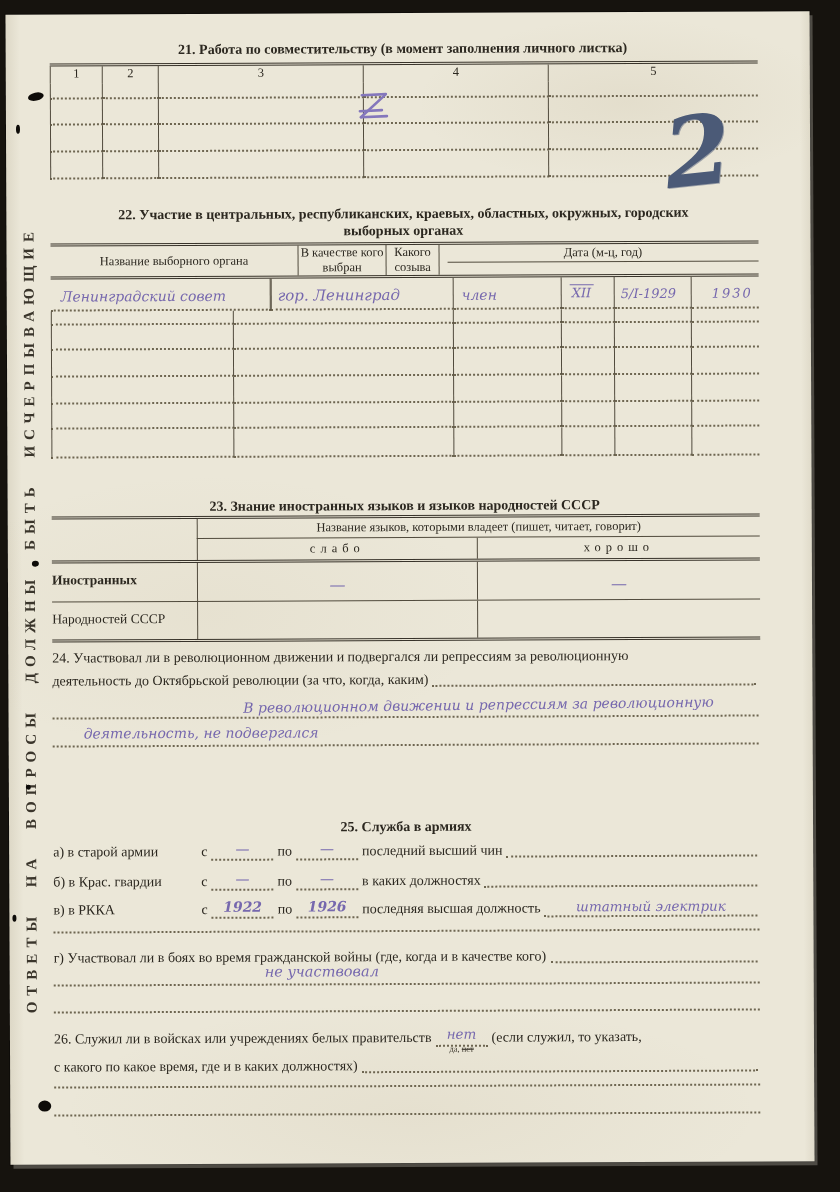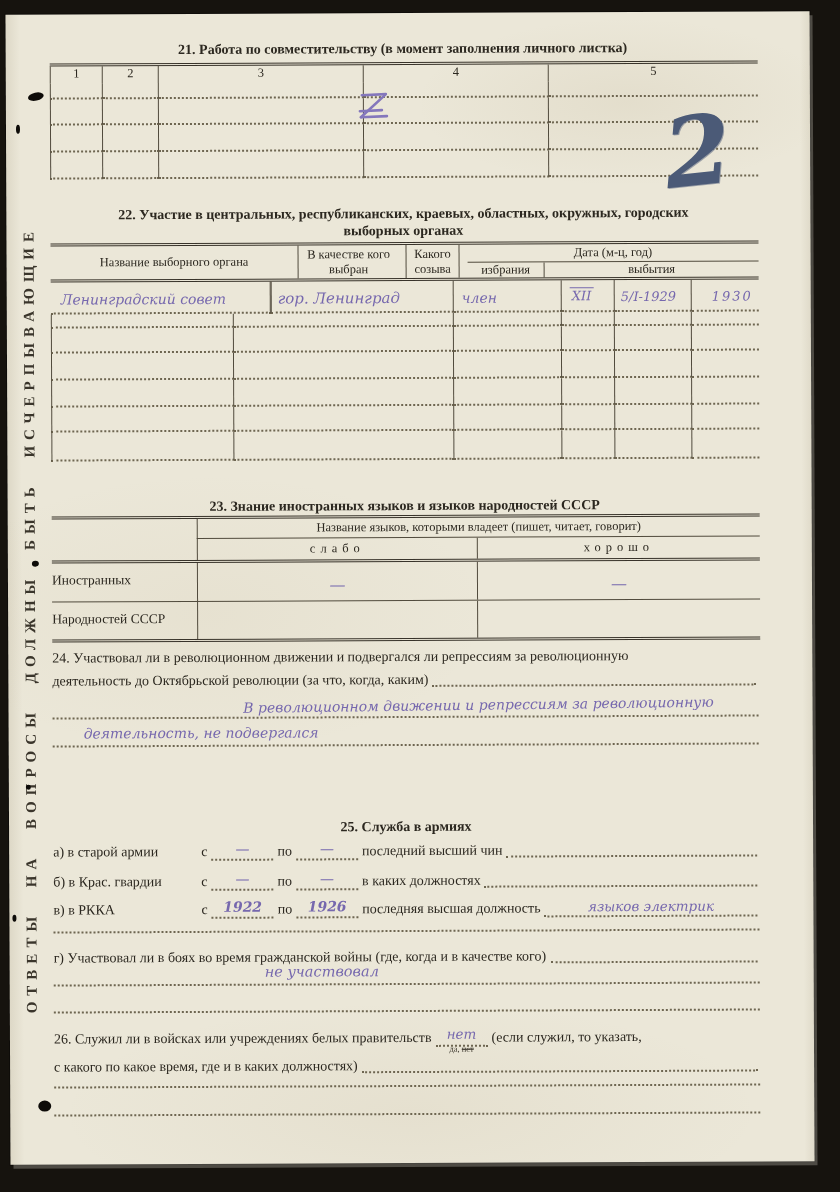--- a/index.html
+++ b/index.html
@@ -117,32 +117,28 @@
 
   <div class="abs print b c" style="left:44px;top:192px;width:706px;">22. Участие в центральных, республиканских, краевых, областных, окружных, городских</div>
   <div class="abs print b c" style="left:44px;top:209px;width:706px;">выборных органах</div>
 
   <div class="abs rule-heavy" style="left:44px;top:229px;width:708px;">
 
     <div style="display:flex;border-bottom:3px double #38332a;">
       <div class="cell vr hdr" style="width:248px;display:flex;align-items:center;justify-content:center;">
         <span style="display:block;width:200px;">Название выборного органа</span>
       </div>
-      <div class="cell vr hdr" style="width:108px;display:flex;align-items:center;justify-content:flex-start;">
+      <div class="cell vr hdr" style="width:88px;display:flex;align-items:center;justify-content:flex-start;">
         <span style="display:block;width:100px;">В качестве кого выбран</span>
       </div>
       <div class="cell vr hdr" style="width:53px;display:flex;align-items:center;justify-content:center;">
         <span style="display:block;width:50px;">Какого созыва</span>
       </div>
       <div class="cell" style="flex:1;display:flex;flex-direction:column;padding-left:8px;">
         <div class="hdr" style="height:17px;border-bottom:1px solid #514b3d;line-height:17px;">Дата (м-ц, год)</div>
-        <div style="display:flex;flex:1;">
-          <div class="cell vr hdr" style="width:77px;display:flex;align-items:center;justify-content:center;">избрания</div>
-          <div class="cell hdr" style="flex:1;display:flex;align-items:center;justify-content:center;">выбытия</div>
-        </div>
       </div>
     </div>
 
     <div style="display:flex;">
       <div class="cell vr hw" style="width:220px;border-bottom:2px dotted #6e6651;font-size:14px;padding:9px 0 0 10px;">Ленинградский совет</div>
       <div class="cell vr vl hw" style="width:183px;height:32px;border-bottom:2px dotted #6e6651;font-size:15px;padding:8px 0 0 6px;">гор. Ленинград</div>
       <div class="cell vr hw" style="width:108px;border-bottom:2px dotted #6e6651;font-size:14px;padding:9px 0 0 8px;">член</div>
       <div class="cell vr hw" style="width:53px;border-bottom:2px dotted #6e6651;font-size:13px;padding:8px 0 0 8px;"><span class="overline-num">XII</span></div>
       <div class="cell vr hw" style="width:77px;border-bottom:2px dotted #6e6651;font-size:13px;padding:9px 0 0 6px;">5/I-1929</div>
       <div class="cell hw" style="flex:1;border-bottom:2px dotted #6e6651;font-size:13px;padding:9px 0 0 20px;letter-spacing:2px;">1930</div>
@@ -204,21 +200,21 @@
     <div style="display:flex;">
       <div class="cell" style="width:145px;height:19px;"></div>
       <div class="cell vl hdr" style="flex:1;border-bottom:1px solid #514b3d;line-height:19px;">Название языков, которыми владеет (пишет, читает, говорит)</div>
     </div>
     <div style="display:flex;">
       <div class="cell" style="width:145px;height:21px;"></div>
       <div class="cell vl hdr spaced" style="width:280px;line-height:21px;">слабо</div>
       <div class="cell vl hdr spaced" style="flex:1;line-height:21px;">хорошо</div>
     </div>
     <div style="display:flex;border-top:3px double #38332a;">
-      <div class="cell print" style="width:145px;height:38px;padding-top:9px;font-size:13.5px;">Иностранных</div>
+      <div class="cell print" style="width:145px;height:38px;padding-top:9px;font-size:13.5px;font-weight:bold;">Иностранных</div>
       <div class="cell vl hw c" style="width:280px;padding-top:13px;">—</div>
       <div class="cell vl hw c" style="flex:1;padding-top:13px;">—</div>
     </div>
     <div style="display:flex;border-top:1px solid #514b3d;border-bottom:3px double #38332a;">
       <div class="cell print" style="width:145px;height:37px;padding-top:9px;font-size:13.5px;">Народностей СССР</div>
       <div class="cell vl" style="width:280px;"></div>
       <div class="cell vl" style="flex:1;"></div>
     </div>
   </div>
 
@@ -254,21 +250,21 @@
     <span class="fill"></span>
   </div>
 
   <div class="fline print" style="left:44px;top:885px;width:706px;">
     <span style="width:148px;">в) в РККА</span>
     <span>с</span>
     <span class="field hw b" style="width:62px;font-size:14px;">1922</span>
     <span>по</span>
     <span class="field hw b" style="width:62px;font-size:14px;">1926</span>
     <span>последняя высшая должность</span>
-    <span class="fill hw" style="height:auto;text-align:center;font-size:13.5px;margin-bottom:0;">языков электрик</span>
+    <span class="fill hw" style="height:auto;text-align:center;font-size:13.5px;margin-bottom:0;">штатный электрик</span>
   </div>
 
   <div class="dotline" style="left:44px;top:917px;width:706px;"></div>
 
   <div class="fline print" style="left:44px;top:935px;width:706px;">
     <span>г) Участвовал ли в боях во время  гражданской войны (где, когда и в качестве кого)</span>
     <span class="fill"></span>
   </div>
   <div class="dotline" style="left:44px;top:970px;width:706px;"></div>
   <div class="abs hw" style="left:255px;top:950px;width:200px;font-size:14.5px;">не участвовал</div>

